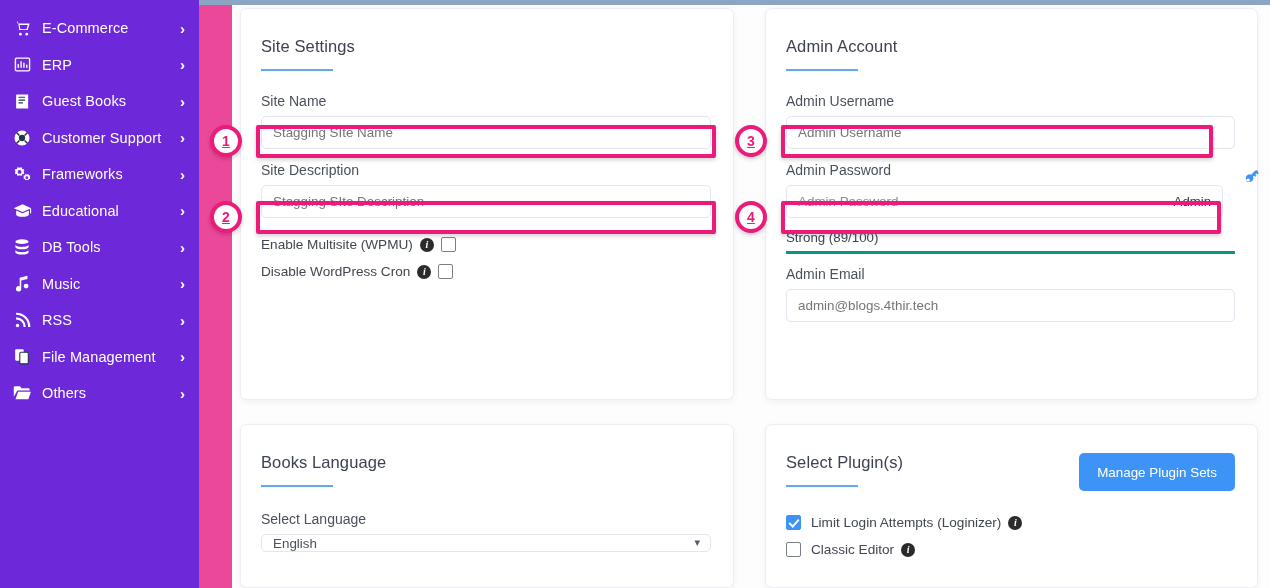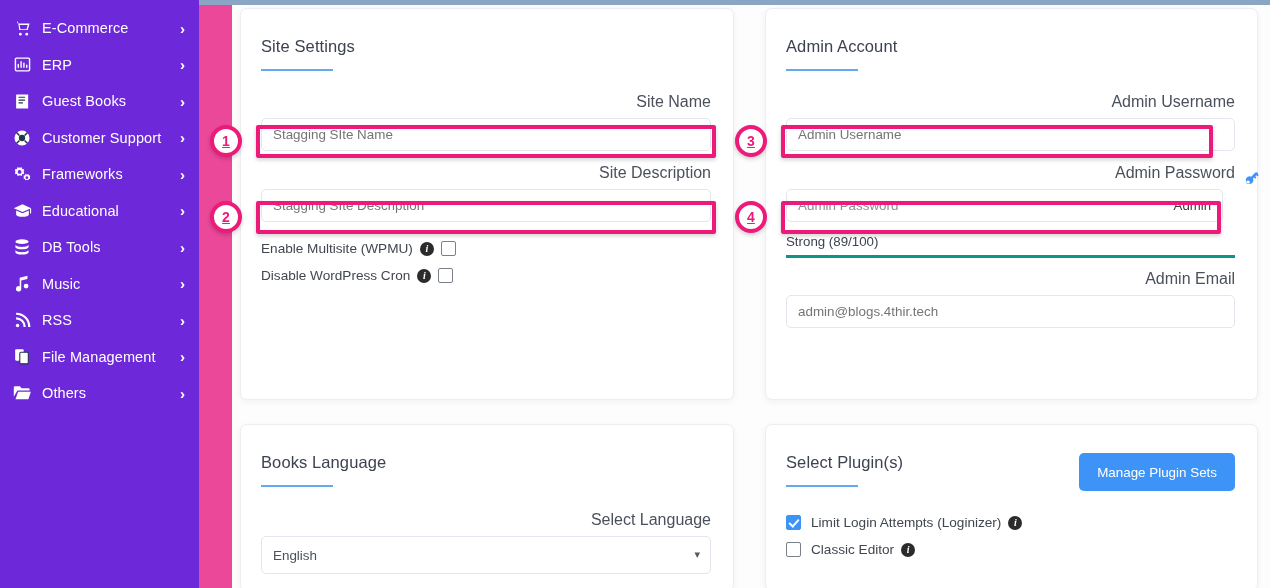--- a/index.html
+++ b/index.html
@@ -87,24 +87,23 @@
     font-size: 16.5px;
     color: #3c4250;
     letter-spacing: .1px;
   }
   .title-rule {
     width: 72px; height: 2px;
     background: #63a9f0;
     margin-top: 13px;
   }
   .field-label {
-    font-size: 16px;
+    font-size: 14px;
     color: #4a505c;
     margin-bottom: 7px;
-    text-align: right;
   }
   .field {
     width: 100%;
     height: 33px;
     border: 1px solid #e3e6ec;
     border-radius: 5px;
     background: #fff;
     font-family: "Liberation Sans", sans-serif;
     font-size: 13.4px;
     color: #8a8f99;
@@ -418,21 +417,21 @@
         </div>
       </section>
 
       <section class="card">
         <div class="card-title">Books Language</div>
         <div class="title-rule"></div>
 
         <div style="margin-top:24px">
           <div class="field-label">Select Language</div>
           <div class="select-wrap">
-            <div class="field" style="height:38px">
+            <div class="field" style="height:18px">
               <span style="color:#4a505c">English</span>
             </div>
             <span class="chev">▾</span>
           </div>
         </div>
       </section>
 
       <section class="card">
         <div class="plug-head">
           <div>

